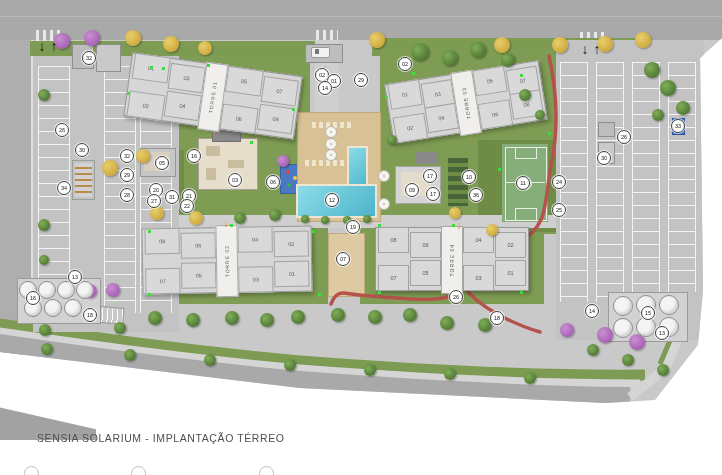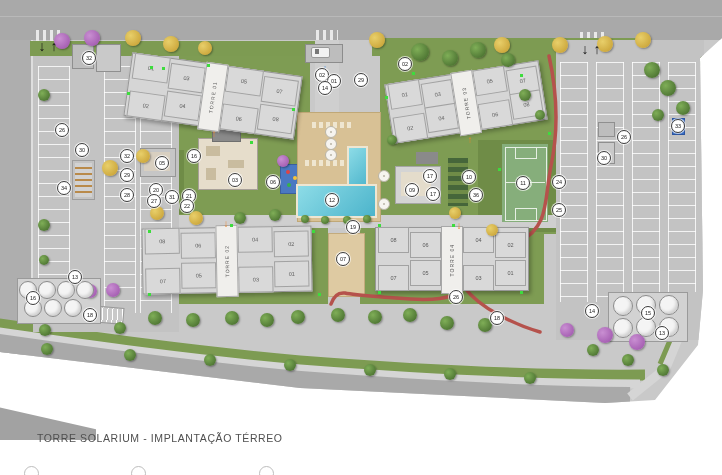--- a/index.html
+++ b/index.html
@@ -524,18 +524,18 @@
       <div class="mk" style="left: 678px; top: 126px;">33</div>
       <div class="mk" style="left: 456px; top: 297px;">26</div>
       <div class="mk" style="left: 497px; top: 318px;">18</div>
       <div class="mk" style="left: 592px; top: 311px;">14</div>
       <div class="mk" style="left: 648px; top: 313px;">15</div>
       <div class="mk" style="left: 662px; top: 333px;">13</div>
     </div>
 </div>
 
 <div id="stub"></div>
-<div id="title">TORRE SOLARIUM - IMPLANTAÇÃO TÉRREO</div>
+<div id="title">SENSIA SOLARIUM - IMPLANTAÇÃO TÉRREO</div>
 <div id="layer-legend">
     <div class="stub-circle" style="left: 24px;"></div>
     <div class="stub-circle" style="left: 131px;"></div>
     <div class="stub-circle" style="left: 259px;"></div>
   </div>
 
 </body></html>

